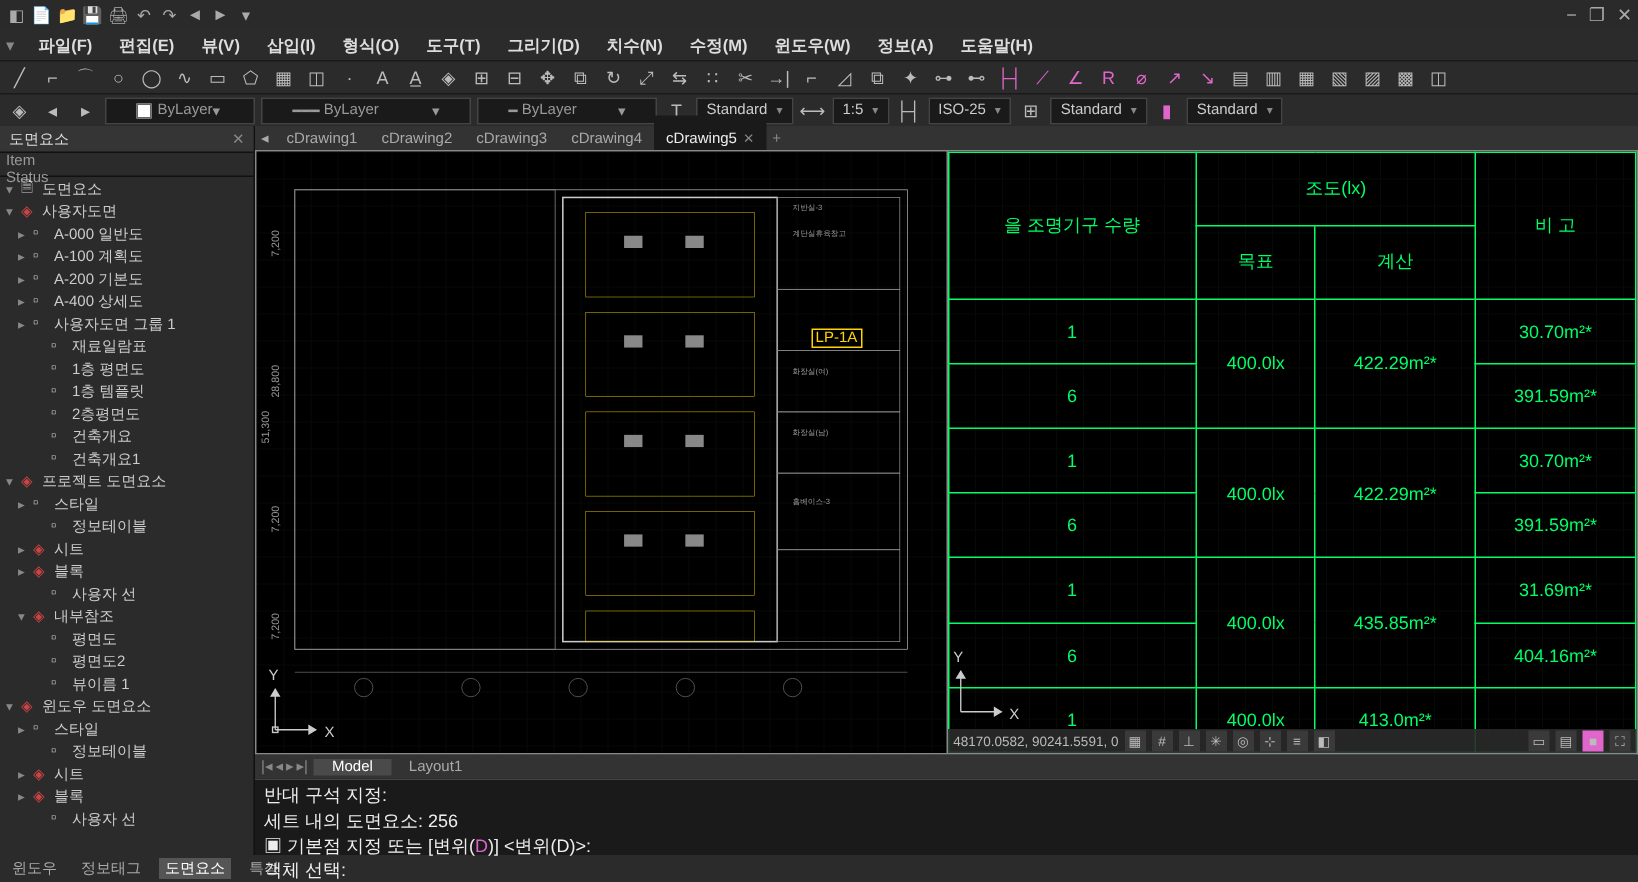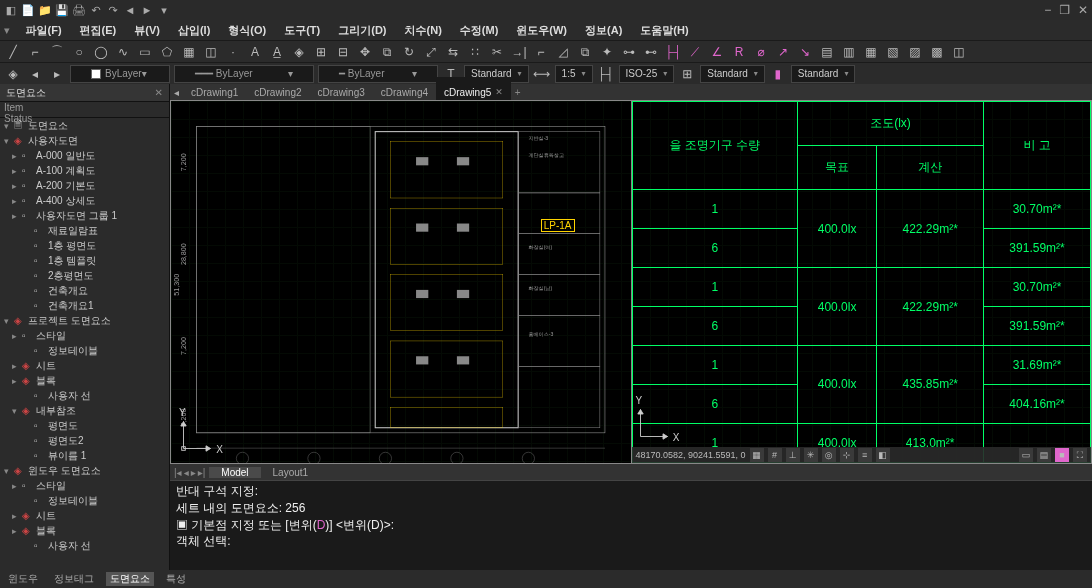--- a/index.html
+++ b/index.html
@@ -52,21 +52,21 @@
 .table-green table { width: 100%; height: 100%; border-collapse: collapse; }
 .table-green td, .table-green th { border: 1px solid #00ff66; text-align: center; font-size: 12px; padding: 4px; }
 .coord-bar { position: absolute; bottom: 0; left: 0; right: 0; height: 16px; background: rgba(42,42,42,0.9); display: flex; align-items: center; font-size: 9px; color: #bbb; padding: 0 4px; gap: 4px; margin-top: 39px; }
 .coord-bar .sbtn { width: 14px; height: 14px; background: #3a3a3a; display: flex; align-items: center; justify-content: center; font-size: 9px; }
 .coord-bar .sbtn.pink { background: #e066cc; }
 .model-tabs { height: 16px; background: #333; display: flex; align-items: center; font-size: 10px; }
 .model-tabs .nav { display: flex; gap: 2px; padding: 0 4px; }
 .model-tabs .nav span { color: #888; font-size: 10px; }
 .model-tabs .mtab { padding: 0 12px; color: #aaa; }
 .model-tabs .mtab.active { background: #4a4a4a; color: #fff; }
-.cmdline { height: 90px; background: #1a1a1a; padding: 2px 6px; color: #eee; font-size: 12px; line-height: 1.4; font-family: "Gulim", monospace; border-top: 1px solid #444; }
+.cmdline { height: 51px; background: #1a1a1a; padding: 2px 6px; color: #eee; font-size: 12px; line-height: 1.4; font-family: "Gulim", monospace; border-top: 1px solid #444; }
 .cmdline .brack { color: #e066cc; }
 .statusbar { height: 18px; background: #2b2b2b; display: flex; align-items: center; font-size: 10px; color: #aaa; padding: 0 4px; gap: 8px; }
 .statusbar .stab { padding: 0 4px; }
 .statusbar .stab.active { background: #555; color: #fff; }
 </style>
 </head>
 <body>
 
 <div class="app">
 

